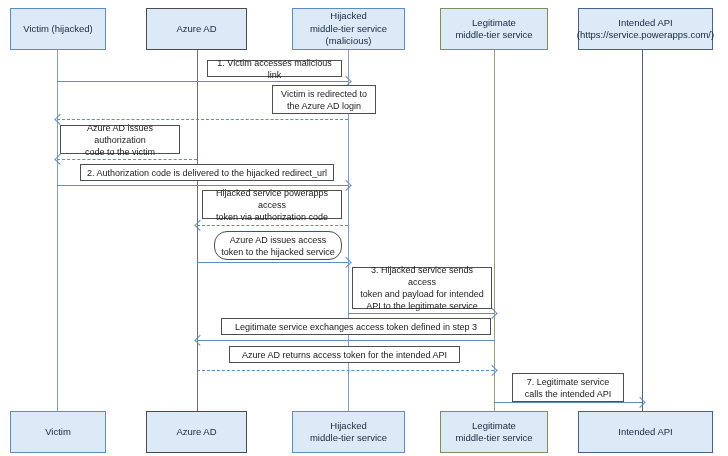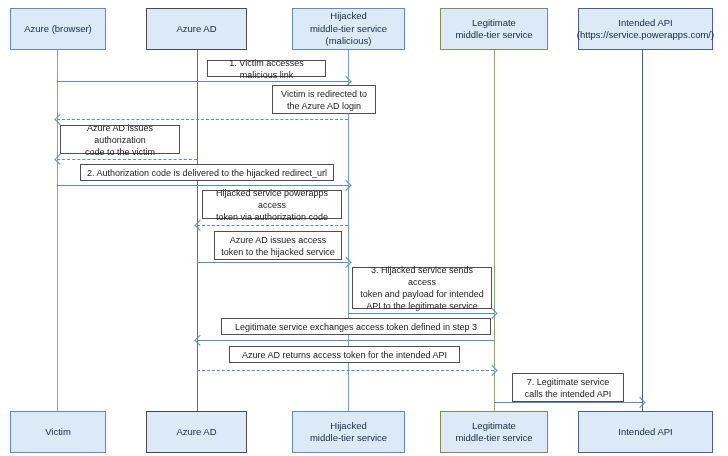--- a/index.html
+++ b/index.html
@@ -110,21 +110,21 @@
       <div class="arrow-head right" style="left: 494px; top: 313px;"></div>
       <div class="msg-line" style="left: 197px; top: 340px; width: 297px;"></div>
       <div class="arrow-head left" style="left: 197px; top: 340px;"></div>
       <div class="msg-line dashed" style="left: 197px; top: 370px; width: 297px;"></div>
       <div class="arrow-head right" style="left: 494px; top: 370px;"></div>
       <div class="msg-line" style="left: 494px; top: 402px; width: 148px;"></div>
       <div class="arrow-head right" style="left: 642px; top: 402px;"></div>
     </div>
   <div id="layer-actors-top">
       <div class="actor " style="left: 10px; top: 8px; width: 96px; height: 42px;">
-        <div style="white-space: pre-line;">Azure (browser)</div>
+        <div style="white-space: pre-line;">Victim (hijacked)</div>
       </div>
       <div class="actor dark" style="left: 146px; top: 8px; width: 101px; height: 42px;">
         <div style="white-space: pre-line;">Azure AD</div>
       </div>
       <div class="actor " style="left: 292px; top: 8px; width: 113px; height: 42px;">
         <div style="white-space: pre-line;">Hijacked
 middle-tier service
 (malicious)</div>
       </div>
       <div class="actor olive" style="left: 440px; top: 8px; width: 108px; height: 42px;">
@@ -149,29 +149,29 @@
       </div>
       <div class="actor olive" style="left: 440px; top: 411px; width: 108px; height: 42px;">
         <div style="white-space: pre-line;">Legitimate
 middle-tier service</div>
       </div>
       <div class="actor steel" style="left: 578px; top: 411px; width: 135px; height: 42px;">
         <div style="white-space: pre-line;">Intended API</div>
       </div>
     </div>
   <div id="layer-labels">
-      <div class="label-box" style="left: 207px; top: 60px; width: 119px; height: 17px;">1. Victim accesses malicious link</div>
+      <div class="label-box" style="left: 207px; top: 60px; width: 135px; height: 17px;">1. Victim accesses malicious link</div>
       <div class="label-box" style="left: 224px; top: 85px; width: 104px; height: 29px; margin-left: 48px;">Victim is redirected to
 the Azure AD login</div>
       <div class="label-box" style="left: 60px; top: 125px; width: 120px; height: 29px;">Azure AD issues authorization
 code to the victim</div>
       <div class="label-box" style="left: 80px; top: 164px; width: 254px; height: 17px;">2. Authorization code is delivered to the hijacked redirect_url</div>
       <div class="label-box" style="left: 202px; top: 190px; width: 140px; height: 29px;">Hijacked service powerapps access
 token via authorization code</div>
-      <div class="label-box" style="left: 214px; top: 231px; width: 128px; height: 29px;">Azure AD issues access
+      <div class="label-box" style="left: 214px; top: 231px; width: 128px; height: 29px; border-radius: 13px;">Azure AD issues access
 token to the hijacked service</div>
       <div class="label-box" style="left: 352px; top: 267px; width: 140px; height: 42px;">3. Hijacked service sends access
 token and payload for intended
 API to the legitimate service</div>
       <div class="label-box" style="left: 221px; top: 318px; width: 270px; height: 17px;">Legitimate service exchanges access token defined in step 3</div>
       <div class="label-box" style="left: 229px; top: 346px; width: 231px; height: 17px;">Azure AD returns access token for the intended API</div>
       <div class="label-box" style="left: 512px; top: 373px; width: 112px; height: 29px;">7. Legitimate service
 calls the intended API</div>
     </div>
 </div>

